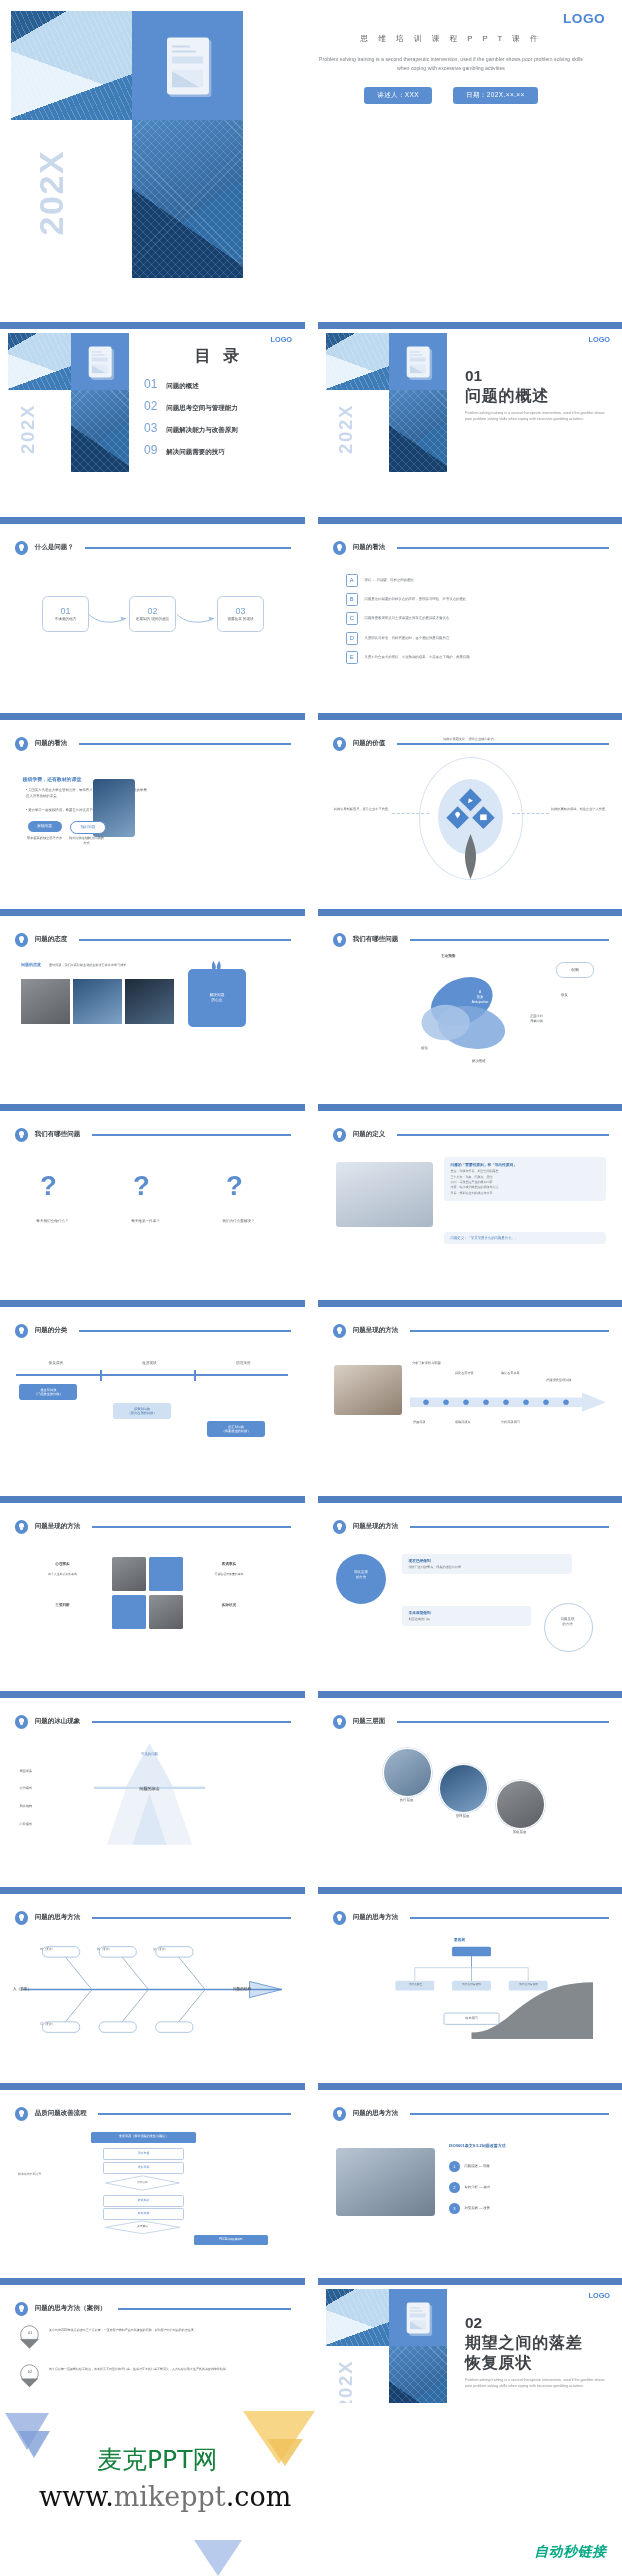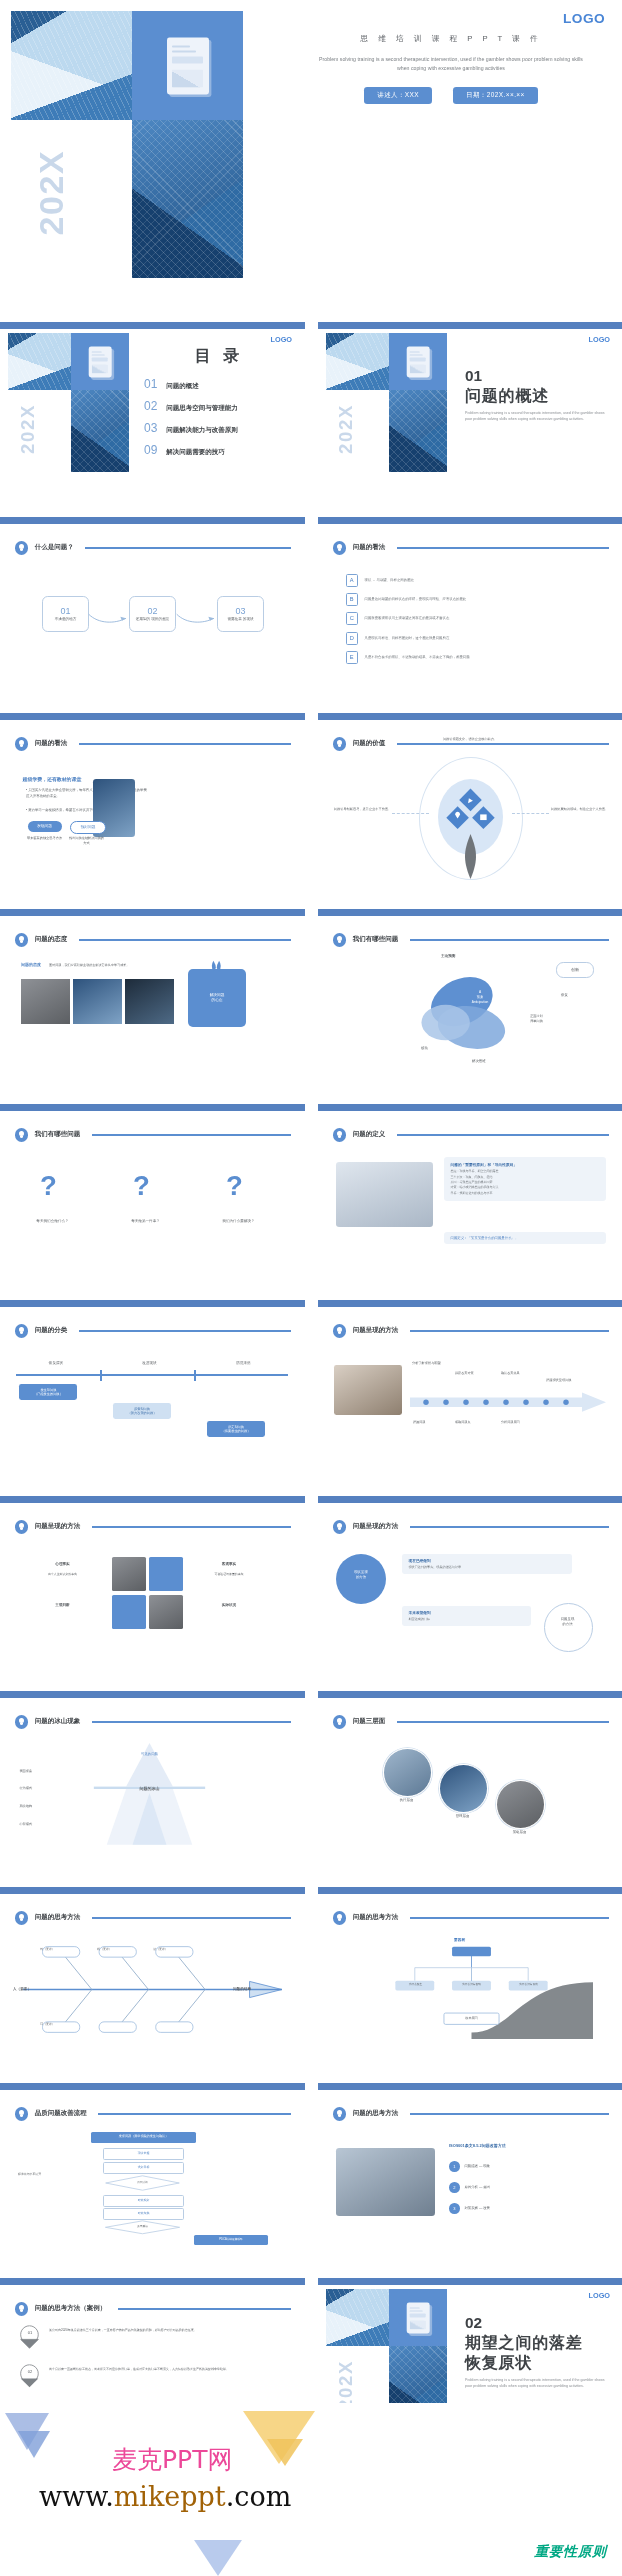--- a/index.html
+++ b/index.html
@@ -114,23 +114,23 @@
   .abc .k{width:10.5px;height:10.5px;border:0.8px solid #7ba3d4;border-radius:1.6px;color:#4a7fc1;
     font-size:5.7px;display:flex;align-items:center;justify-content:center;flex:none;}
   .abc .v{font-size:3.4px;color:#6b7075;line-height:1.5;}
 
   
   .qm{position:absolute;font-size:27.5px;color:#5b8ed0;font-weight:700;}
 
   
   #brand{position:absolute;left:0;top:2403px;width:623px;height:173px;background:#fff;}
   .tri{position:absolute;width:0;height:0;}
-  .bk-cn{position:absolute;left:112px;top:40px;font-size:25px;color:#ec4899;font-family:"DejaVu Sans",sans-serif;}
+  .bk-cn{position:absolute;left:97px;top:40px;font-size:25px;color:#15803d;font-family:"DejaVu Sans",sans-serif;}
   .bk-url{position:absolute;left:39px;top:78px;font-size:27px;color:#111;font-family:"DejaVu Serif",serif;}
-  .bk-url em{font-style:normal;color:#a16207;}
+  .bk-url em{font-style:normal;color:#737373;}
   .badge{position:absolute;right:11.3px;bottom:13px;background:#fff;color:#00a884;
     font-size:13.7px;font-weight:900;letter-spacing:0.8px;font-style:italic;padding:1.6px 4.9px;}
 </style>
 </head>
 <body>
 
 <div id="page">
 
   <div id="cover" class="slide">
     <div class="cover-art">
@@ -693,17 +693,17 @@
   </div>
 
   <div id="brand">
     <div class="tri" style="left:4.9px;top:9.7px;border-left:22.6px solid transparent;border-right:22.6px solid transparent;border-top:37px solid #9cb3e0;opacity:.85;"></div>
     <div class="tri" style="left:18px;top:27.5px;border-left:16px solid transparent;border-right:16px solid transparent;border-top:27.5px solid #7f9fd8;opacity:.8;"></div>
     <div class="tri" style="left:243px;top:8px;border-left:36px solid transparent;border-right:36px solid transparent;border-top:53px solid #f6d27a;opacity:.9;"></div>
     <div class="tri" style="left:267px;top:36px;border-left:18px solid transparent;border-right:18px solid transparent;border-top:27.5px solid #f0c35c;opacity:.85;"></div>
     <div class="tri" style="left:194px;top:137px;border-left:24px solid transparent;border-right:24px solid transparent;border-top:36px solid #a8bee8;opacity:.8;"></div>
     <div class="bk-cn">麦克PPT网</div>
     <div class="bk-url"><span>www.</span><em>mikeppt</em><span>.com</span></div>
-    <div class="badge">重要性原则</div>
+    <div class="badge">自动秒链接</div>
   </div>
 
 </div>
 
 
 </body></html>

